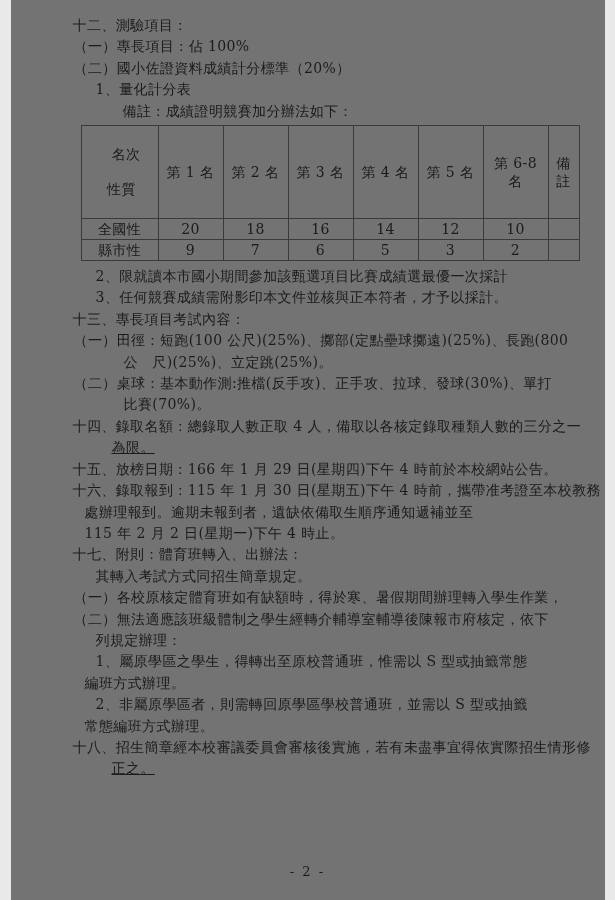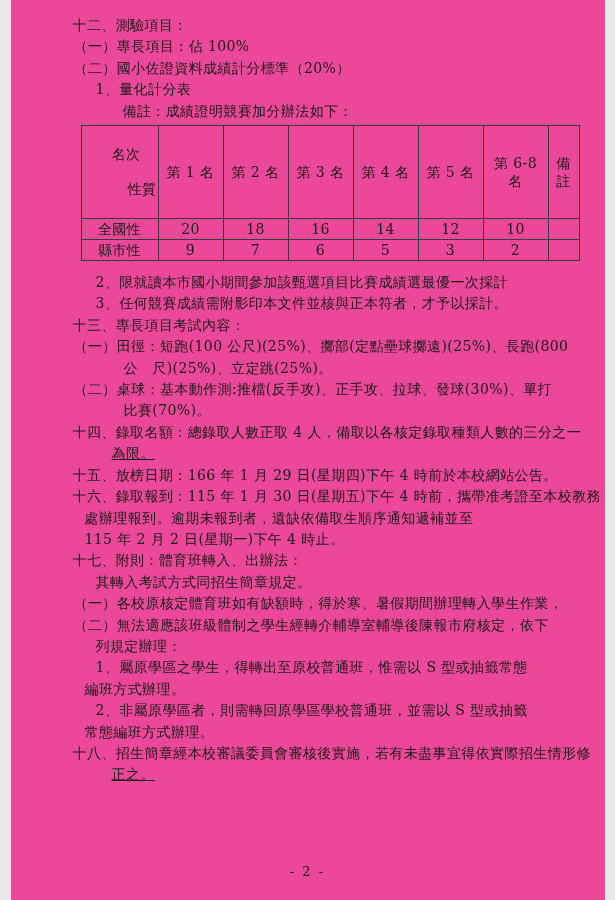--- a/index.html
+++ b/index.html
@@ -1,20 +1,20 @@
 <!DOCTYPE html>
 <html><head>
 <meta charset="utf-8">
 <style>
   html,body{margin:0;padding:0;background:#e9e9e9;}
   .page{
     position:relative;
     width:594px;height:900px;
     margin:0 auto;
-    background:#ec4899;
+    background:#737373;
     overflow:hidden;
     font-family:"DejaVu Serif","Liberation Serif",serif;
     color:#1b1b1b;
   }
   .doc{position:absolute;top:15px;left:0;width:615px;}
   .ln{
     font-size:14px;
     line-height:21.4px;
     letter-spacing:0.4px;
     white-space:pre-wrap;
@@ -23,41 +23,41 @@
   .in0{padding-left:62px;}   
   .inN{padding-left:112px;}   
   .in1{padding-left:63px;}   
   .in1c{padding-left:101px;text-decoration:underline;} 
   .in2{padding-left:85px;}  
   .in3{padding-left:74px;}  
   .in4{padding-left:113px;}  
   .score-table{
     border-collapse:collapse;
     table-layout:fixed;
-    margin:3px 0 11px 70px;
+    margin:3px 0 5px 70px;
     font-size:14px;
     letter-spacing:0.4px;
   }
   .score-table td{
     border:1px solid #3a3a3a;
     text-align:center;
     vertical-align:middle;
     padding:0 1px;
     line-height:18px;
     white-space:pre-line;
     overflow:hidden;
   }
   .c-label{width:74px;}
   .c-val{width:62px;}
   .c-note{width:28px;}
   .hrow td{height:39px;}
   .drow td{height:20px;}
   .corner{padding:0;}
   .corner-top{text-align:right;padding:2px 16px 0 0;line-height:17px;}
-  .corner-bottom{text-align:right;padding:0 0 2px 4px;line-height:17px;}
+  .corner-bottom{text-align:center;padding:0 0 2px 4px;line-height:17px;}
   .pagenum{
     position:absolute;
     left:0;right:0;top:864px;
     text-align:center;
     font-size:13px;
     letter-spacing:2px;
   }
 </style>
 </head>
 <body>

